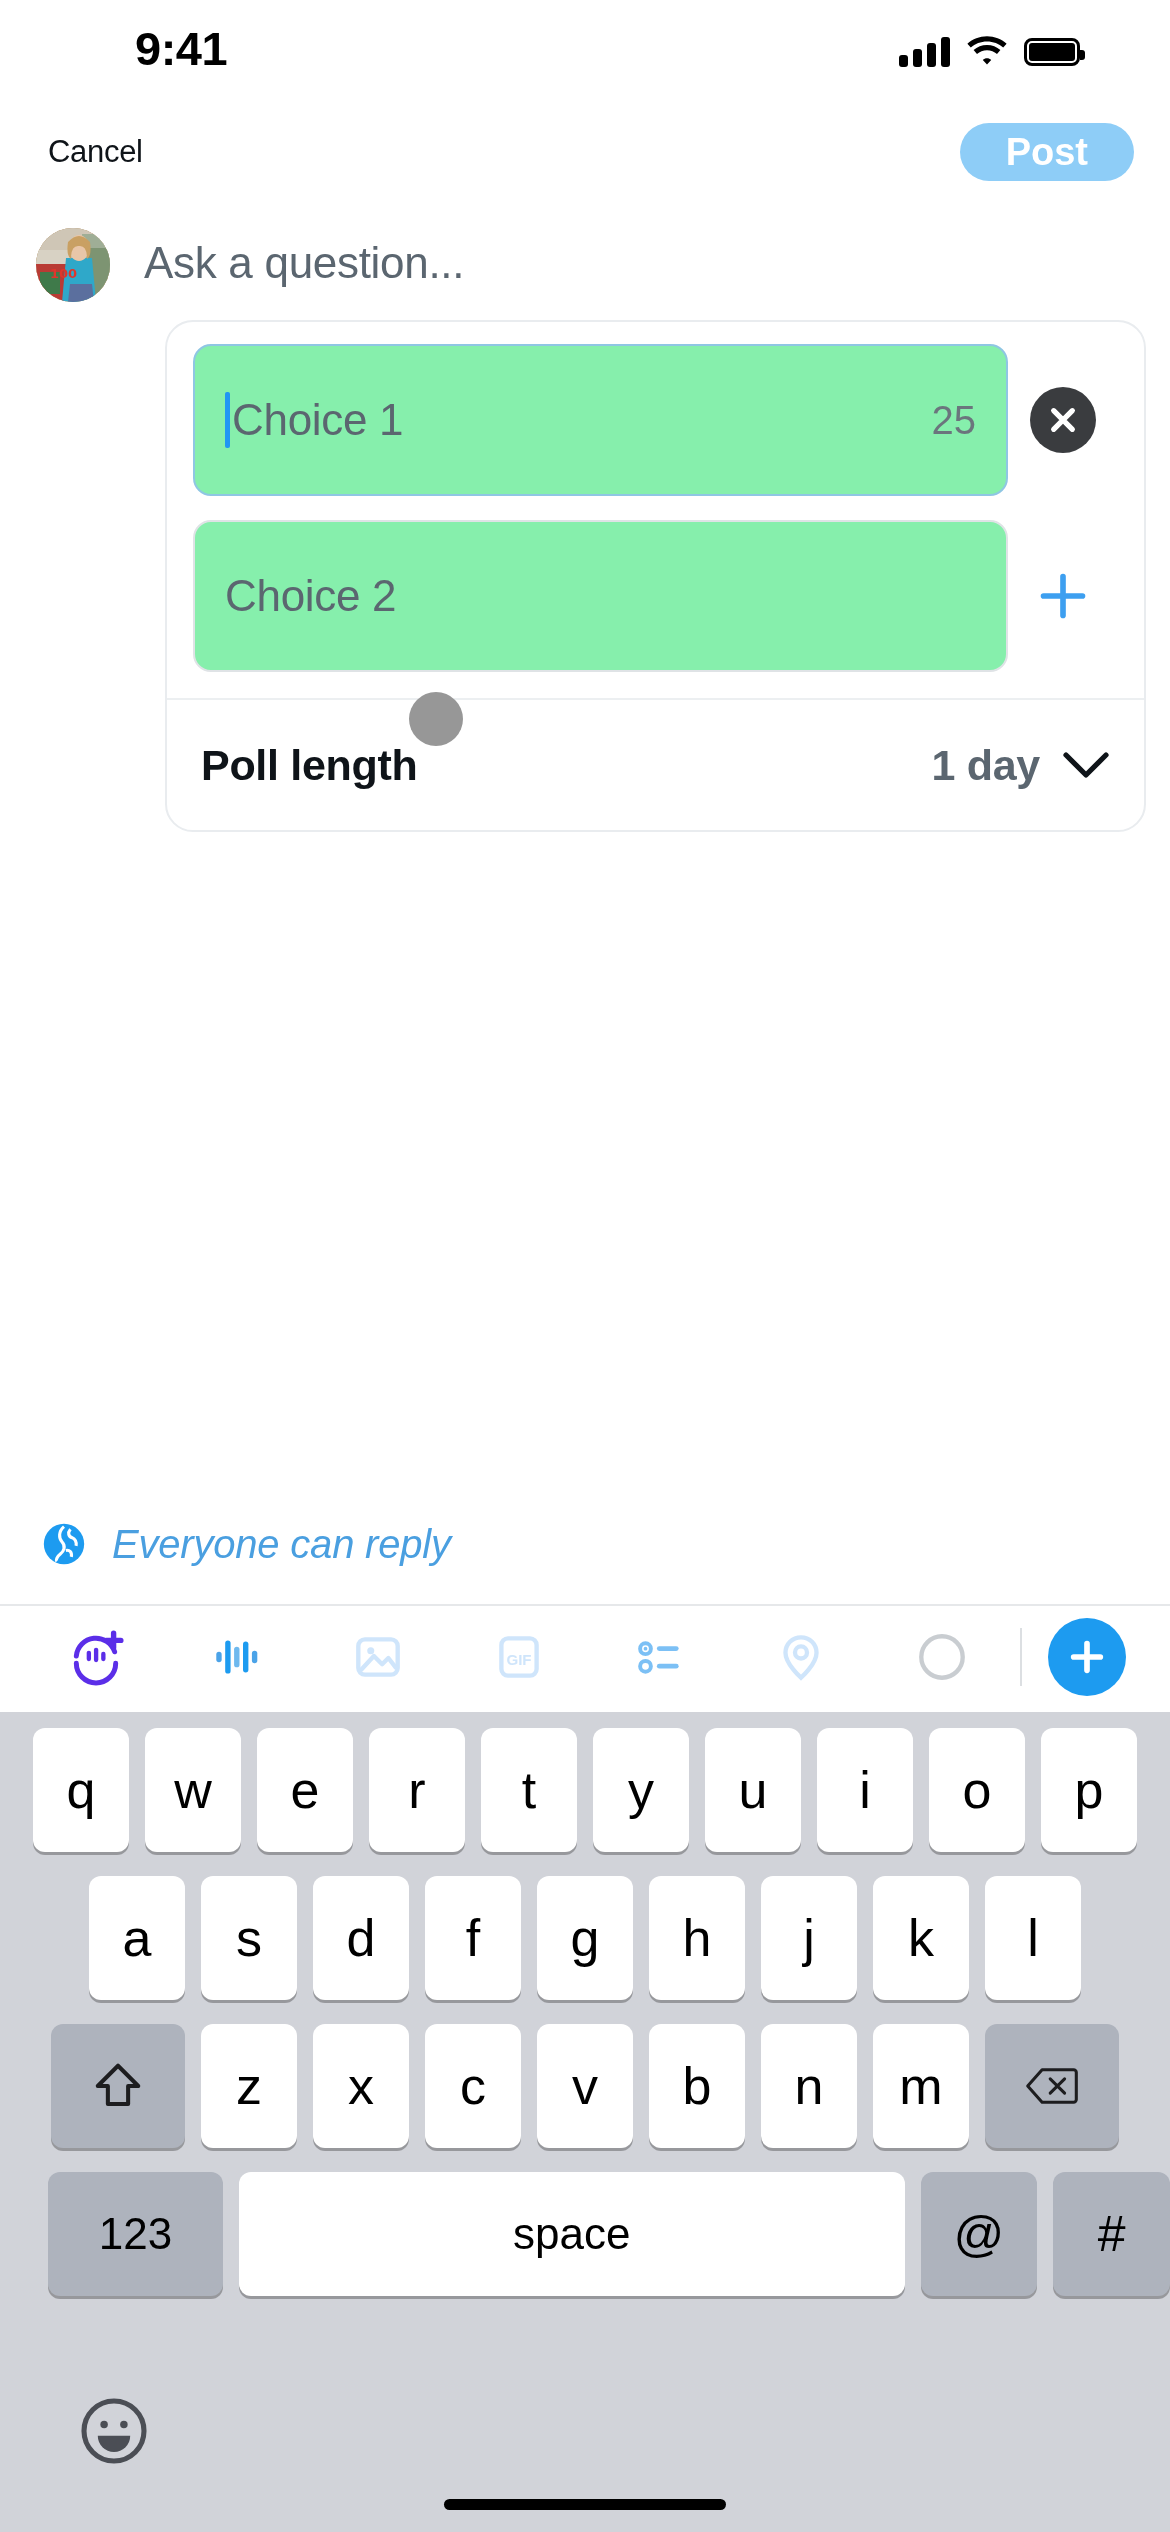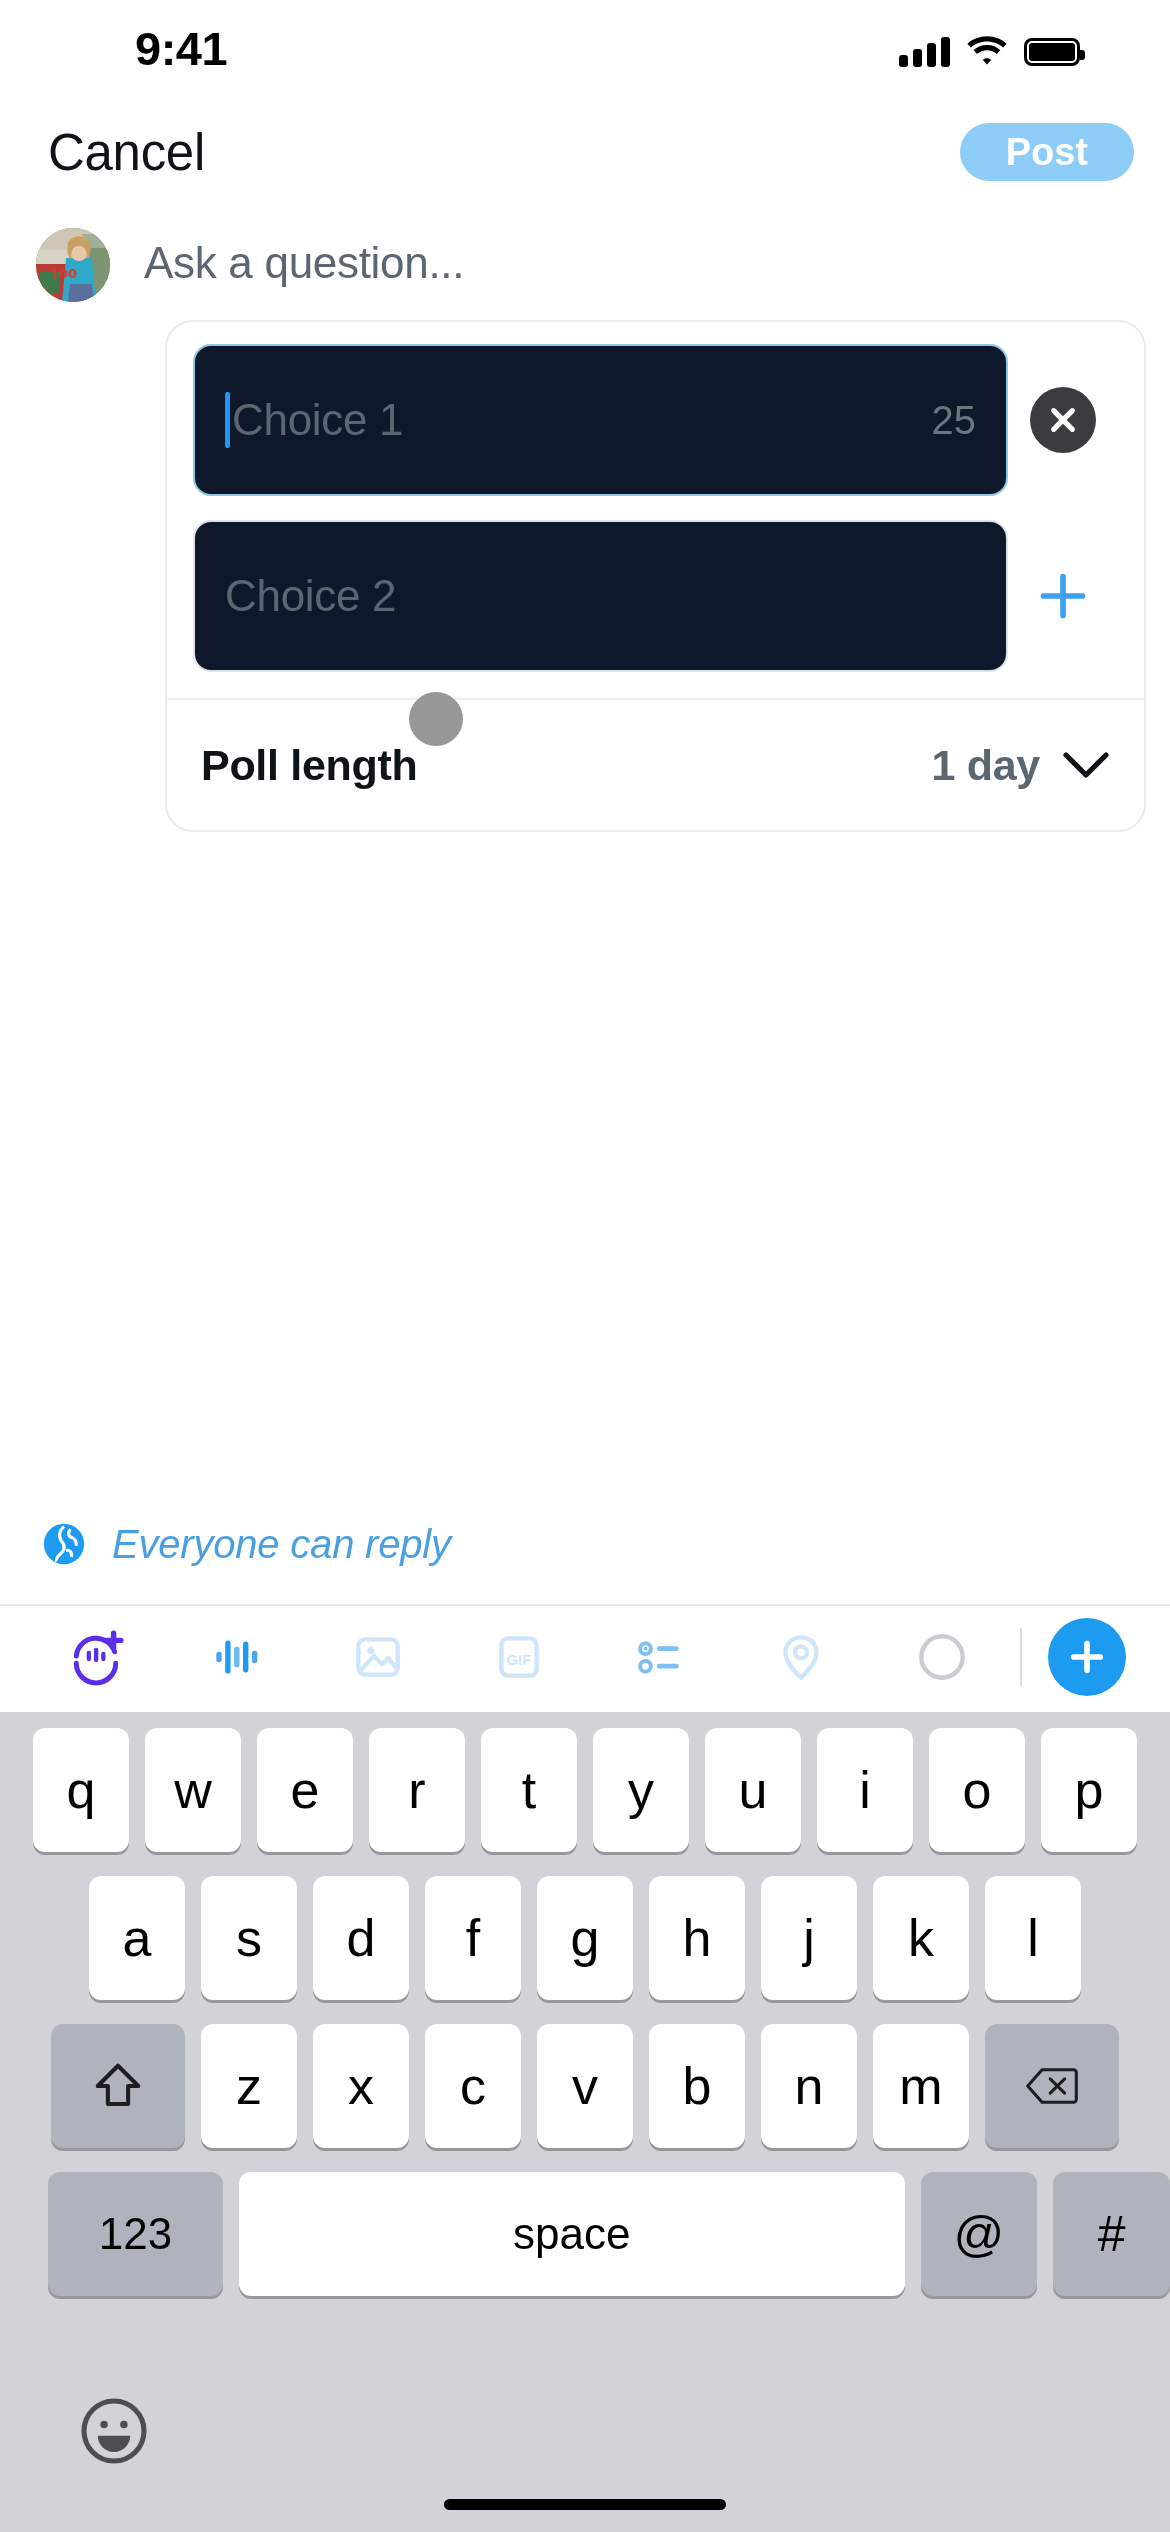--- a/index.html
+++ b/index.html
@@ -58,21 +58,21 @@
   }
   .battery > span { display: block; height: 100%; background: #000; border-radius: 3px; }
 
   
   .header {
     flex: 0 0 112px;
     display: flex; align-items: center; justify-content: space-between;
     padding: 0 36px 0 48px;
   }
   .cancel-btn {
-    font-size: 51px; color: #0f1419; background: none; border: none;
+    font-size: 31px; color: #0f1419; background: none; border: none;
     font-family: inherit; cursor: pointer; letter-spacing: -0.3px;
   }
   .post-btn {
     background: #8ecdf7; color: #ffffff;
     border: none; border-radius: 60px;
     padding: 0 46px; height: 58px;
     font-size: 38px; font-weight: bold;
     font-family: inherit; cursor: pointer;
   }
 
@@ -106,21 +106,21 @@
   .choices-area { padding: 22px 26px 26px 26px; }
   .choice-row { display: flex; align-items: center; }
   .choice-row + .choice-row { margin-top: 24px; }
   .choice-field {
     flex: 1 1 auto;
     height: 152px;
     border: 2px solid #dfe3e6;
     border-radius: 18px;
     display: flex; align-items: center;
     padding: 0 30px;
-    background: #0f172a;
+    background: #86efac;
     position: relative;
   }
   .choice-field.focused { border-color: #8fc6e3; }
   .caret {
     width: 5px; height: 56px; background: #2196f3;
     border-radius: 2px; margin-right: 2px; flex: 0 0 5px;
   }
   .choice-text {
     font-size: 44px; color: #5b6670; letter-spacing: -0.3px;
     flex: 1 1 auto;

